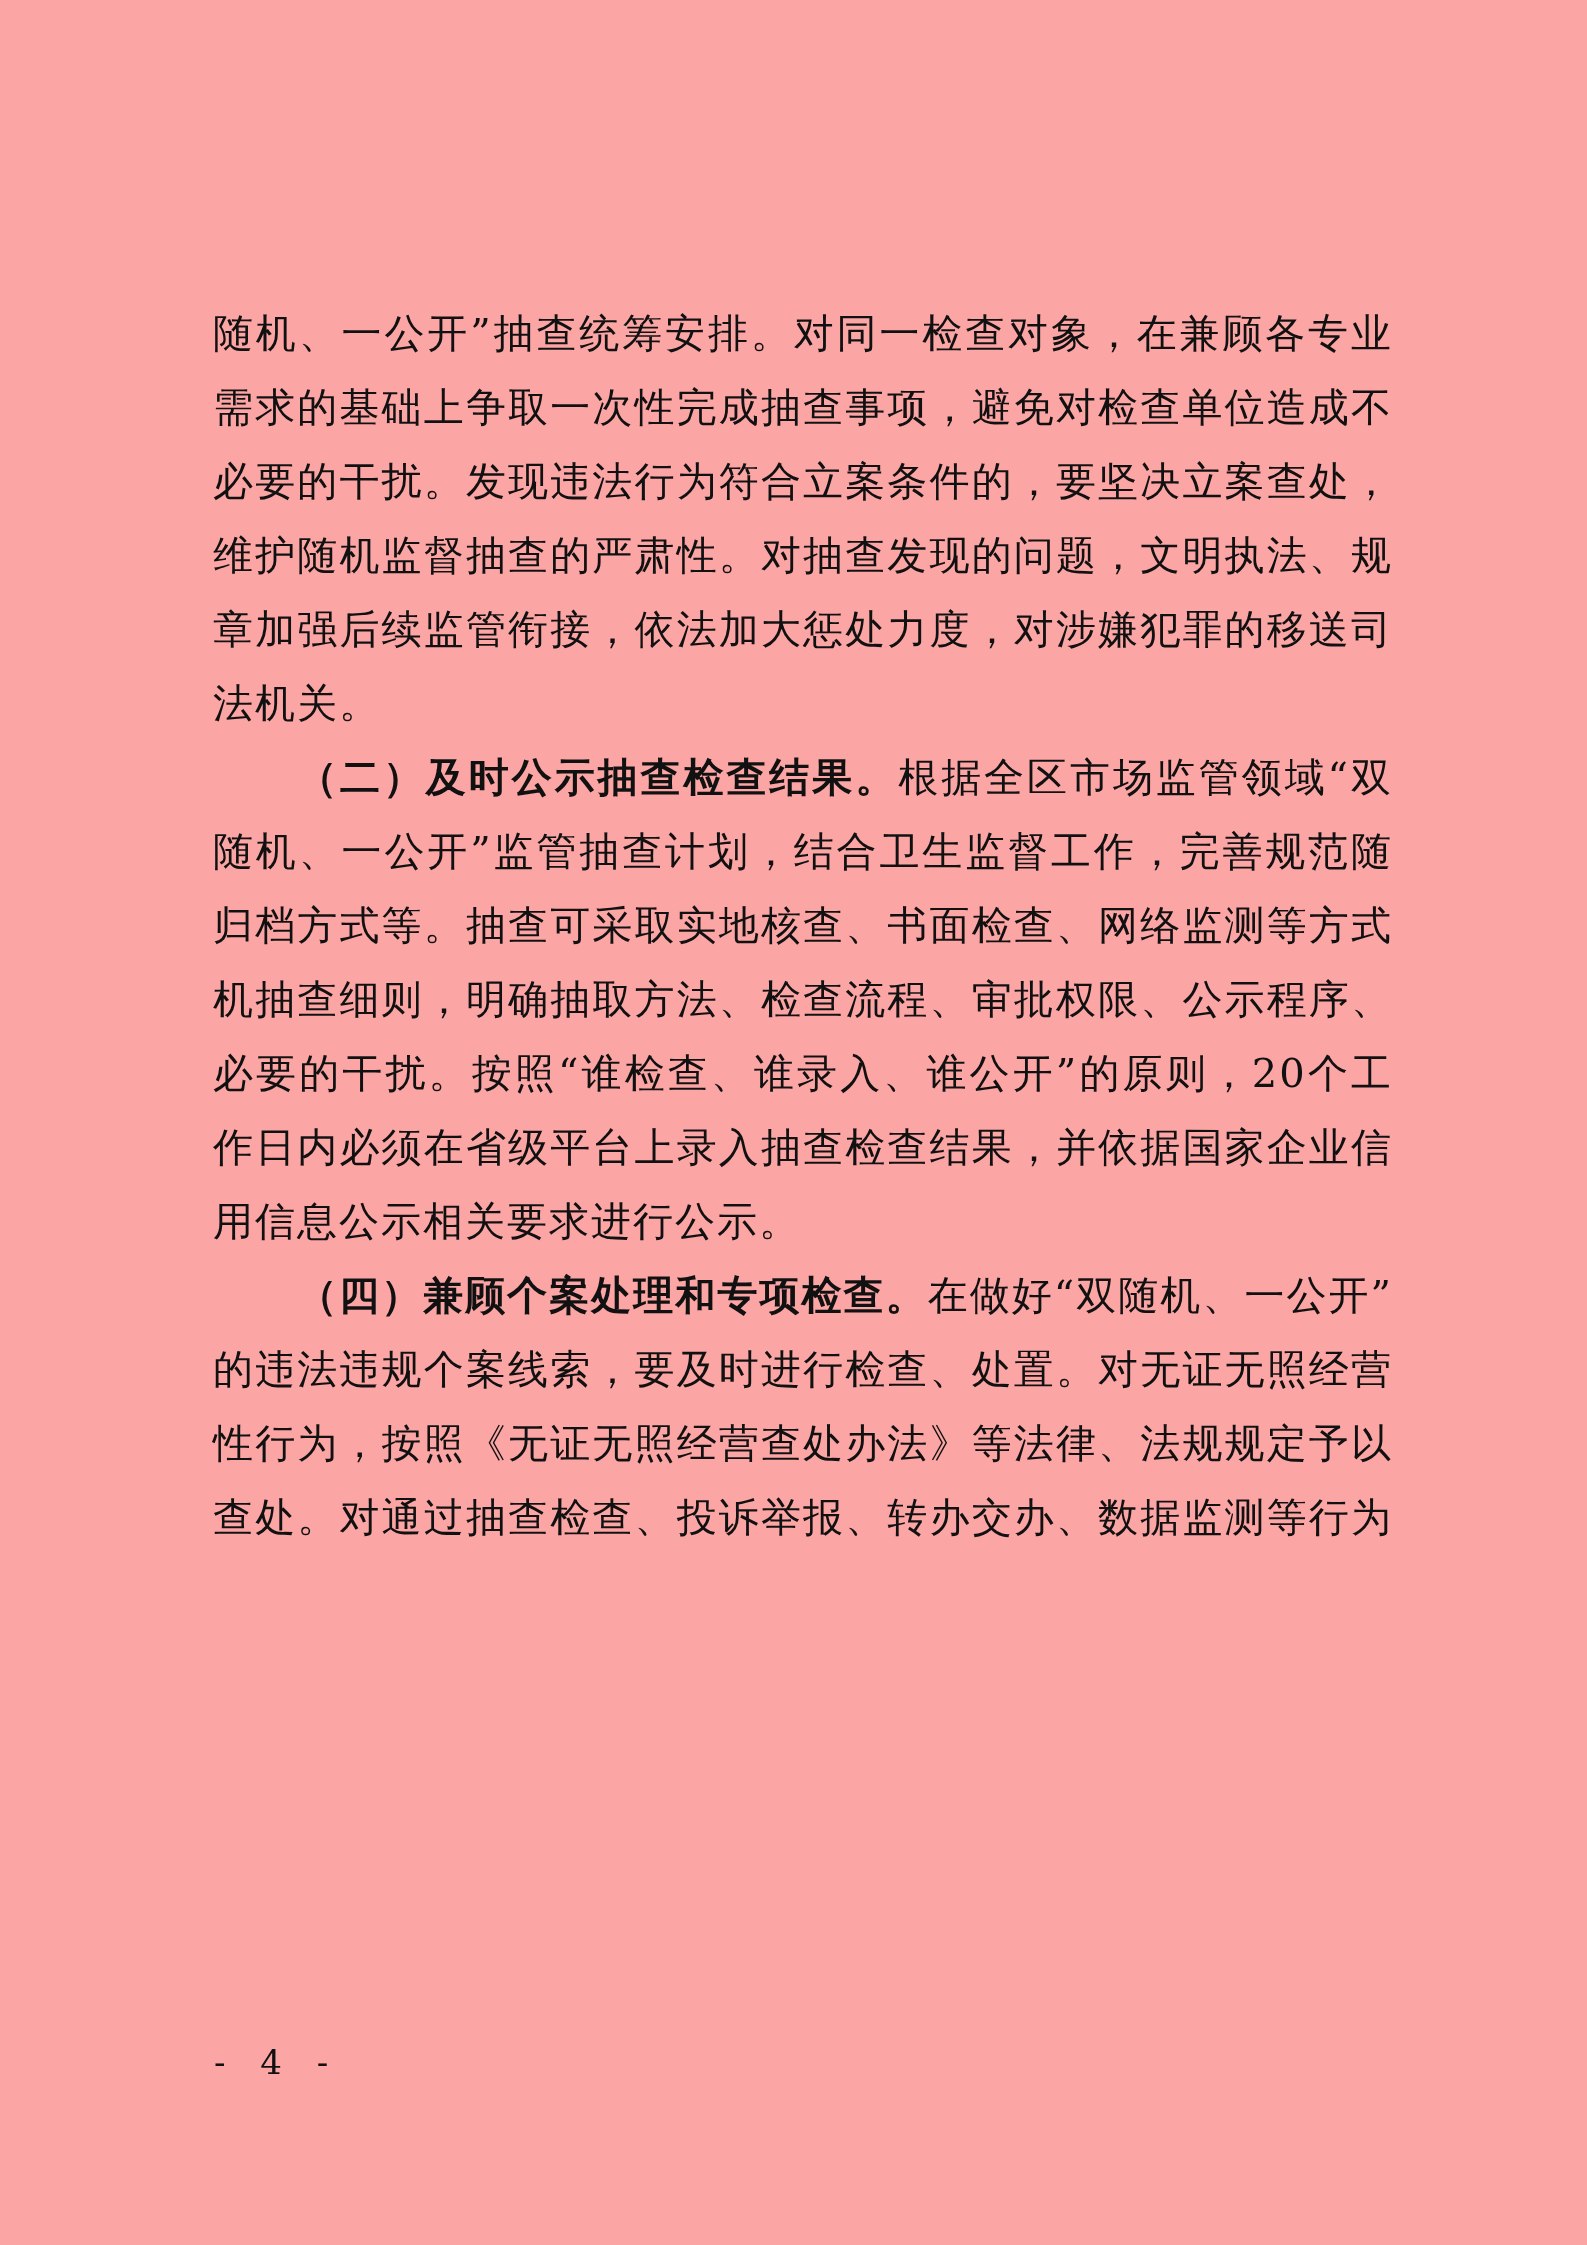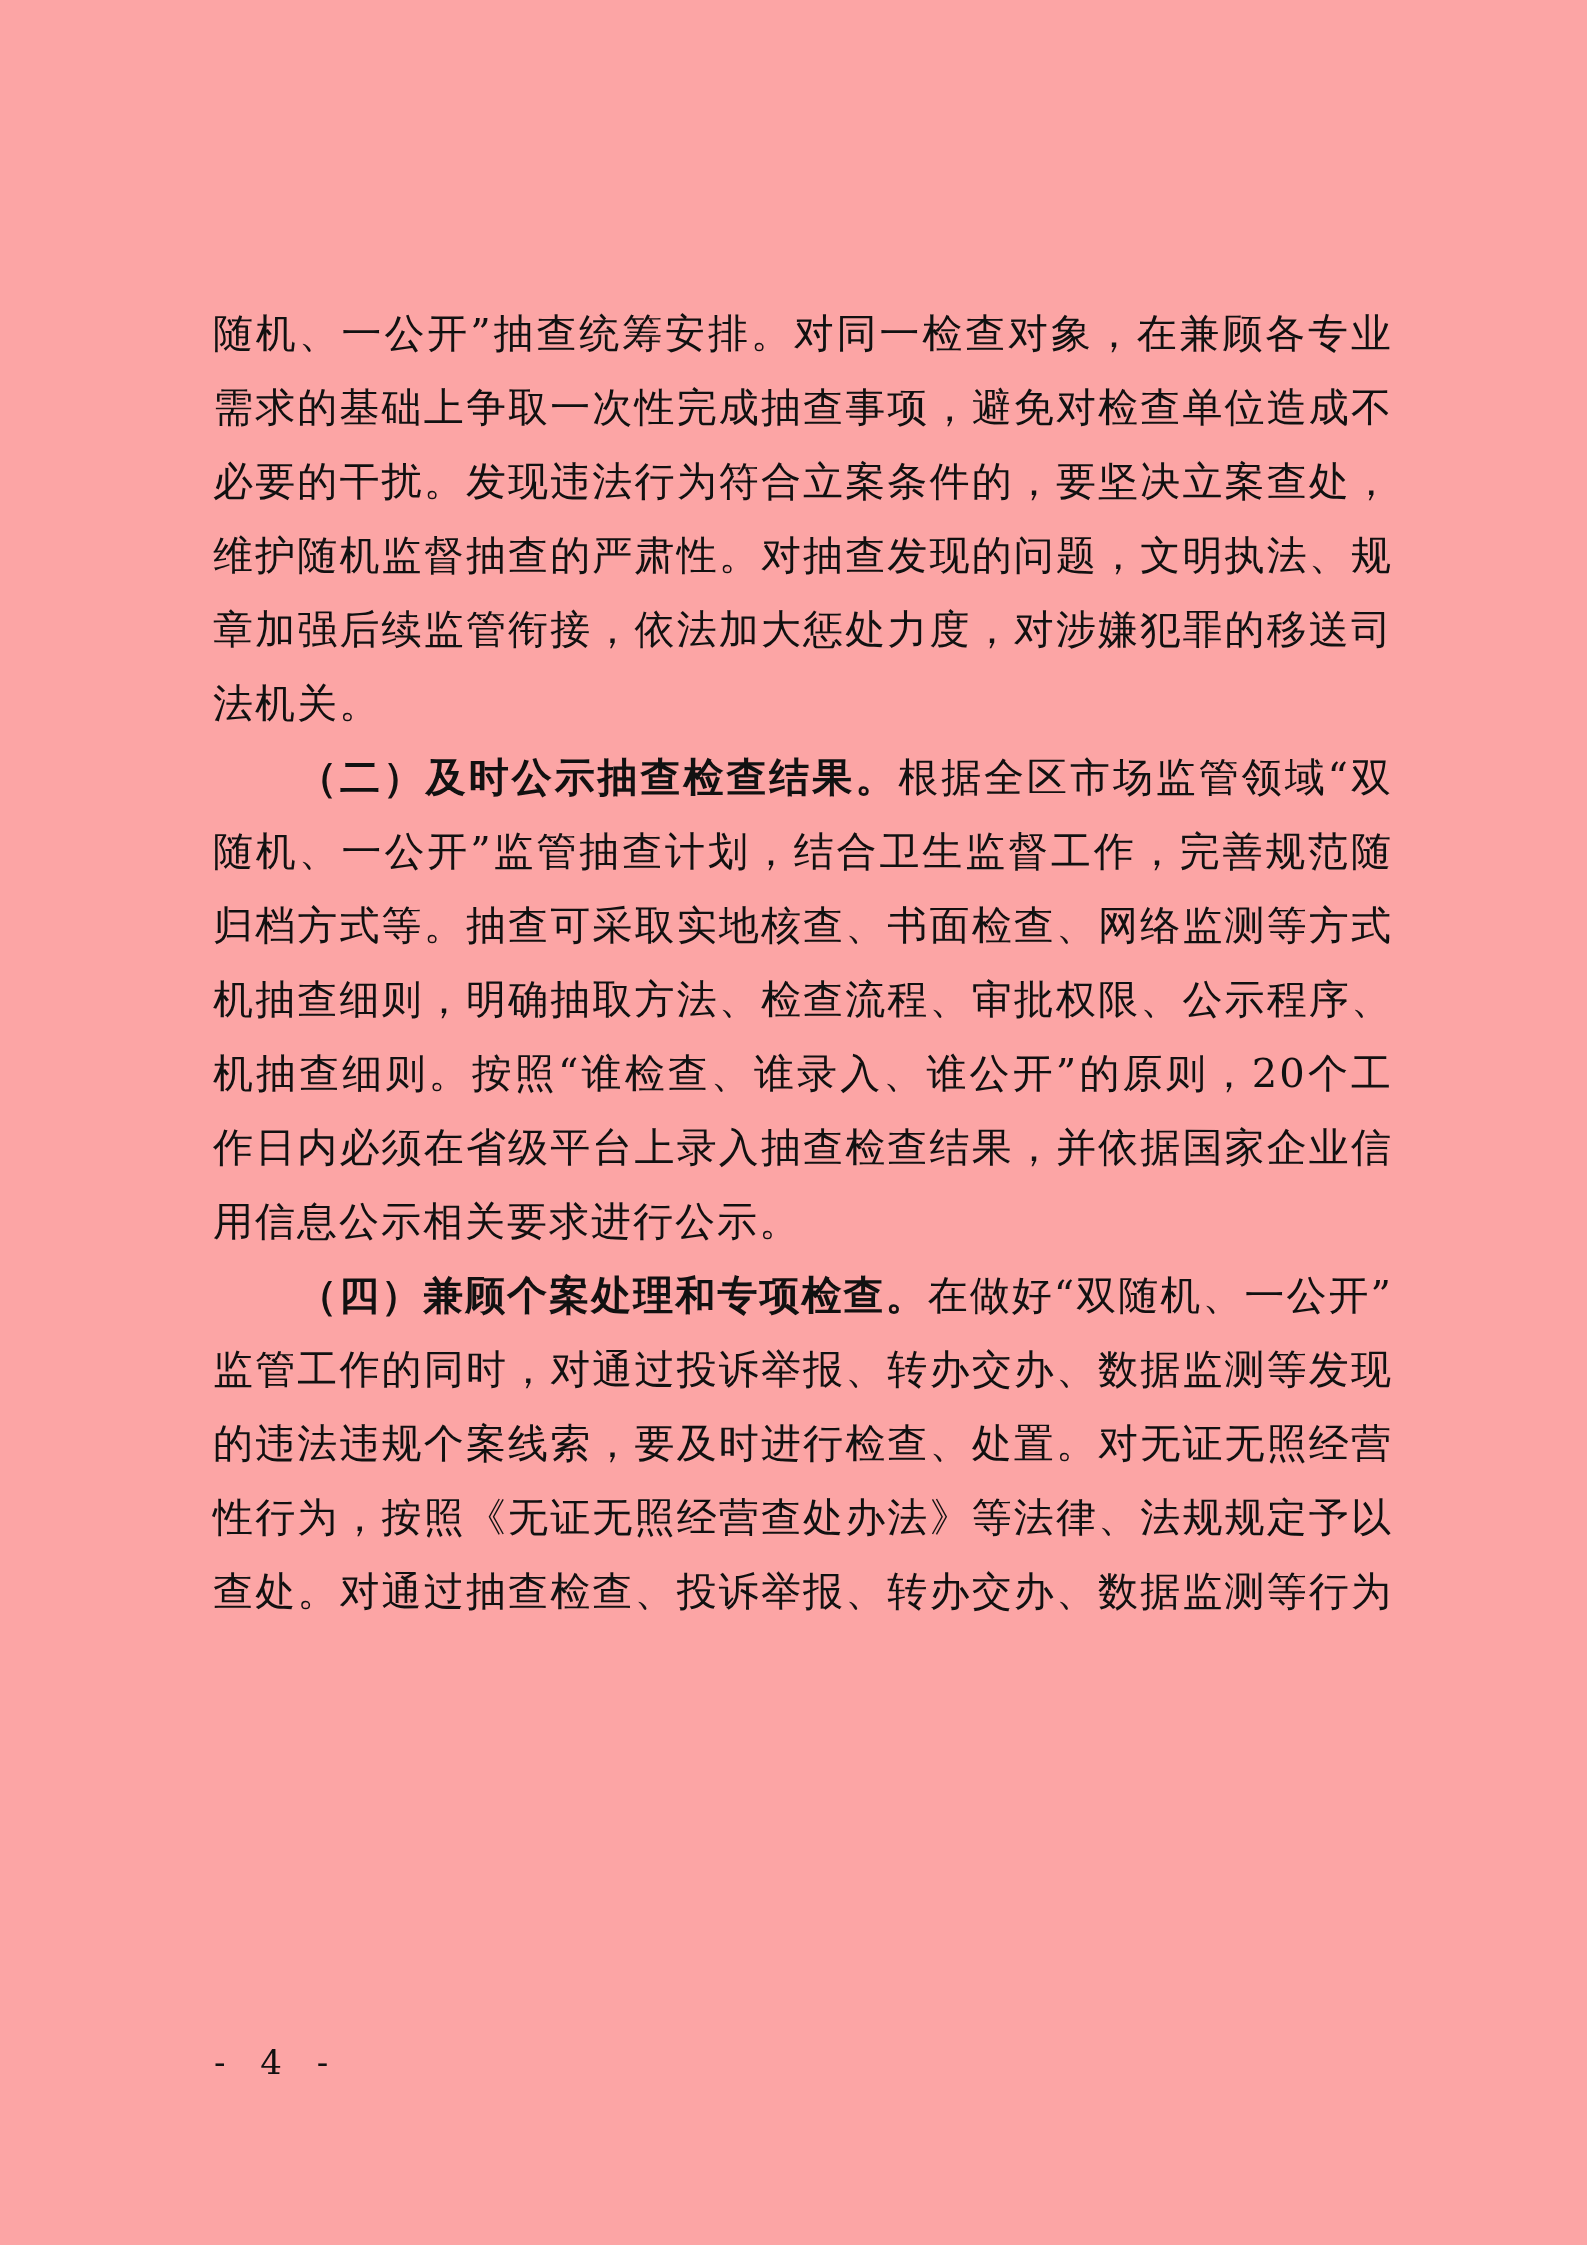--- a/index.html
+++ b/index.html
@@ -78,29 +78,28 @@
       <span class="line">维护随机监督抽查的严肃性。对抽查发现的问题，文明执法、规</span>
       <span class="line">章加强后续监管衔接，依法加大惩处力度，对涉嫌犯罪的移送司</span>
       <span class="line last">法机关。</span>
     </div>
 
     <div class="para">
       <span class="line first-indent"><span class="heading">（二）及时公示抽查检查结果。</span><span>根据全区市场监管领域“双</span></span>
       <span class="line">随机、一公开”监管抽查计划，结合卫生监督工作，完善规范随</span>
       <span class="line">归档方式等。抽查可采取实地核查、书面检查、网络监测等方式</span>
       <span class="line">机抽查细则，明确抽取方法、检查流程、审批权限、公示程序、</span>
-      <span class="line">机抽查细则。按照“谁检查、谁录入、谁公开”的原则，20个工</span>
+      <span class="line">必要的干扰。按照“谁检查、谁录入、谁公开”的原则，20个工</span>
       <span class="line">作日内必须在省级平台上录入抽查检查结果，并依据国家企业信</span>
       <span class="line last">用信息公示相关要求进行公示。</span>
     </div>
 
 
     <div class="para">
       <span class="line first-indent"><span class="heading">（四）兼顾个案处理和专项检查。</span><span>在做好“双随机、一公开”</span></span>
-      <span class="line">监管工作的同时，对通过投诉举报、转办交办、数据监测等发现</span>
       <span class="line">的违法违规个案线索，要及时进行检查、处置。对无证无照经营</span>
       <span class="line">性行为，按照《无证无照经营查处办法》等法律、法规规定予以</span>
       <span class="line">查处。对通过抽查检查、投诉举报、转办交办、数据监测等行为</span>
     </div>
 
   </div>
 
   <div class="page-number">- 4 -</div>
 </div>
 

